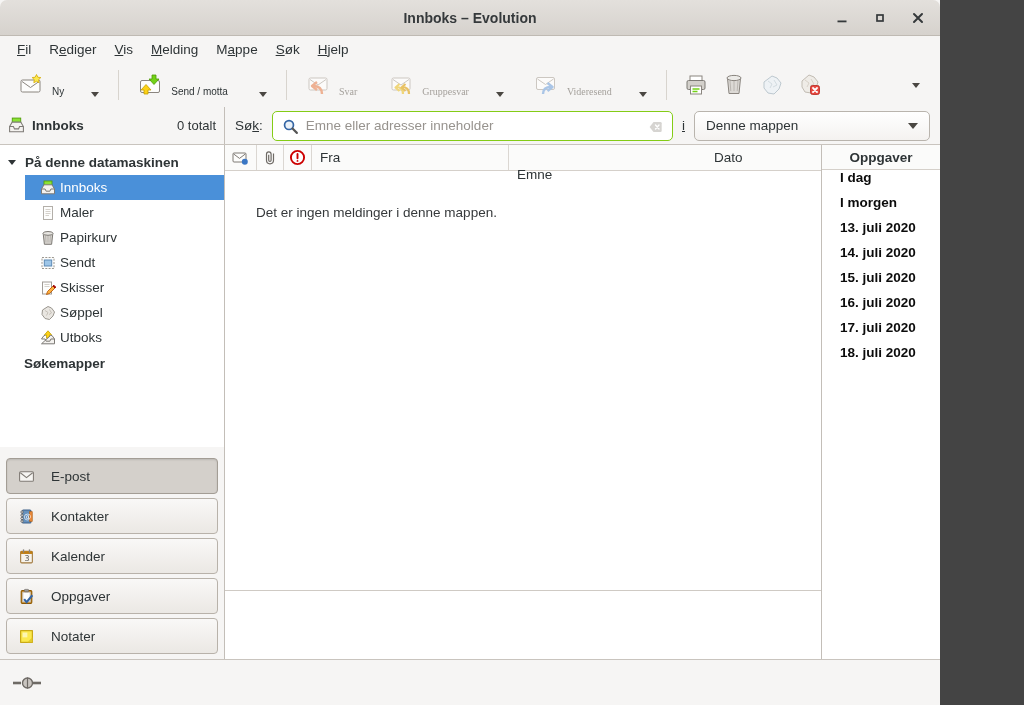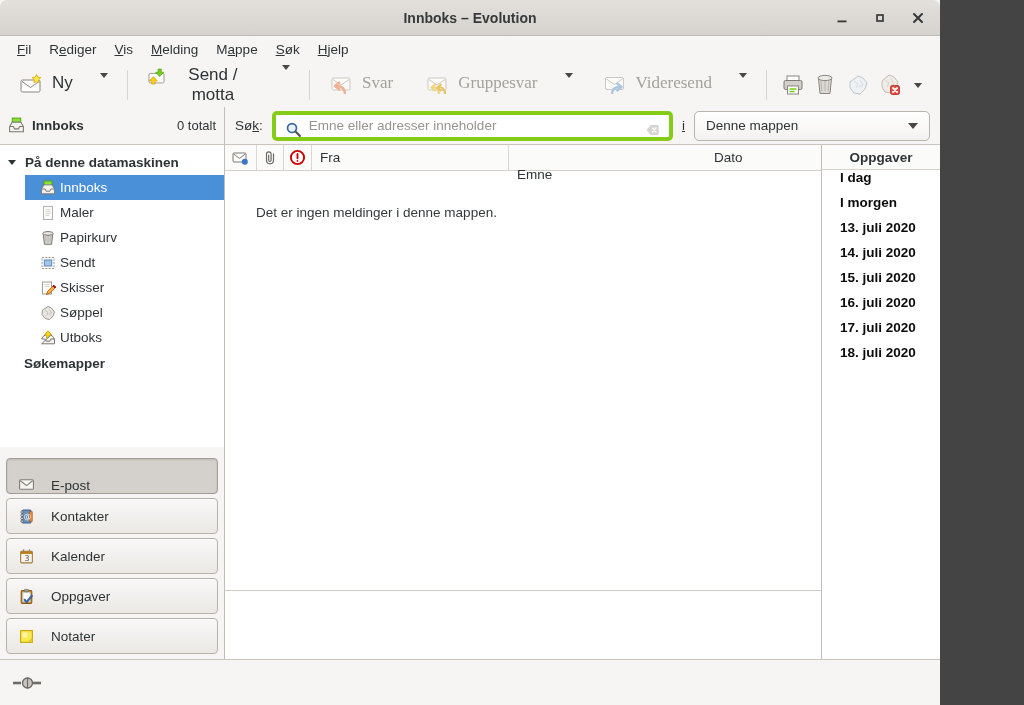--- a/index.html
+++ b/index.html
@@ -17,38 +17,38 @@
   .win-btn{ width:24px; height:24px; display:flex; align-items:center; justify-content:center;
     border:none; background:transparent; cursor:pointer; border-radius:50%; }
 
   
   .menubar{ height:27px; flex:0 0 27px; display:flex; align-items:center; padding-left:8px; background:#f6f5f4; }
   .menu-item{ padding:3px 9px; cursor:default; }
   .mn{ text-decoration:underline; }
 
   
   .toolbar{ height:44px; flex:0 0 44px; display:flex; align-items:center; padding:0 10px; background:#f6f5f4; }
-  .tb-btn{ display:flex; align-items:flex-start; gap:9px; padding:5px 8px; border:1px solid transparent;
-    border-radius:4px; background:transparent; font-size:17px; color:#2e3436; cursor:pointer; }
+  .tb-btn{ display:flex; align-items:flex-end; gap:9px; padding:5px 8px; border:1px solid transparent;
+    border-radius:4px; background:transparent; font-size:10px; color:#2e3436; cursor:pointer; }
   .tb-btn .arrow{ margin-left:4px; }
   .tb-btn.disabled{ color:#a5a19c; cursor:default;font-family:Liberation Serif, serif; }
   .tb-sep{ width:1px; height:30px; background:#d8d4ce; margin:0 10px; flex:0 0 1px; }
   .arrow{ width:0; height:0; border-left:4.5px solid transparent; border-right:4.5px solid transparent;
     border-top:5.5px solid #4a4742; display:inline-block; }
   .tb-iconbtn{ display:flex; align-items:center; justify-content:center; width:38px; height:34px;
     background:transparent; border:none; cursor:pointer; }
   .tb-spacer{ flex:1; }
 
   
   .searchrow{ height:38px; flex:0 0 38px; display:flex; border-bottom:1px solid #c9c4be; background:#f6f5f4; }
   .folderbar{ width:225px; flex:0 0 225px; border-right:1px solid #c3beb8; display:flex; align-items:center; padding:0 8px; }
   .folderbar .fname{ font-weight:bold; margin-left:7px; }
   .folderbar .fcount{ margin-left:auto; font-size:13px; }
   .searchbar{ flex:1; display:flex; align-items:center; padding:0 10px; gap:9px; }
-  .search-entry{ flex:1; height:30px; position:relative; background:#fff; border:4px solid #84cc16;
+  .search-entry{ flex:1; height:30px; position:relative; background:#fff; border:1px solid #84cc16;
     border-radius:5px; display:flex; align-items:center; }
   .search-entry input{ flex:1; border:none; outline:none; background:transparent; font-size:13.5px;
     padding:0 30px 0 33px; color:#2e3436; font-family:inherit; }
   .search-entry input::placeholder{ color:#97938e; }
   .se-icon{ position:absolute; left:9px; top:6px; }
   .se-clear{ position:absolute; right:8px; top:7px; opacity:.55; }
   .combo{ width:236px; height:30px; background:linear-gradient(#ffffff,#f4f2f0); border:1px solid #b9b4ad;
     border-radius:5px; display:flex; align-items:center; padding:0 11px; cursor:pointer; }
   .combo .cval{ flex:1; }
 
@@ -62,21 +62,21 @@
   .expander i{ width:0; height:0; border-left:4.5px solid transparent; border-right:4.5px solid transparent; border-top:5.5px solid #2e3436; }
   .tree-row.folder{ margin-left:25px; padding-left:15px; }
   .tree-row.folder .flabel{ margin-left:4px; }
   .tree-row.folder.selected{ background:#4a90d9; color:#fff; }
   .tree-row.footer{ padding-left:24px; font-weight:bold; margin-top:1px; }
 
   .switcher{ flex:0 0 212px; background:#f6f5f4; padding:11px 6px 5px 6px; display:flex; flex-direction:column; gap:4px; }
   .sw-btn{ height:36px; display:flex; align-items:center; gap:16px; padding:0 11px;
     border:1px solid #b8b2aa; border-radius:4px; background:linear-gradient(#f9f8f7,#ebe8e4);
     font-size:13.5px; color:#2e3436; cursor:pointer; text-align:left; }
-  .sw-btn.active{ background:#d4d0cb; border-color:#a39d95; box-shadow:inset 0 1px 2px rgba(0,0,0,.12);align-items:flex-end; }
+  .sw-btn.active{ background:#d4d0cb; border-color:#a39d95; box-shadow:inset 0 1px 2px rgba(0,0,0,.12); }
 
   .msgcol{ flex:1; display:flex; flex-direction:column; background:#fff; min-width:0; }
   .msg-header{ height:26px; flex:0 0 26px; display:flex; border-bottom:1px solid #d5d0ca; background:#fbfbfa; }
   .mh-cell{ display:flex; align-items:center; padding:0 8px; border-right:1px solid #dbd7d2; cursor:pointer; }
   .mh-icon{ justify-content:center; padding:0; }
   .mh-c0{ width:32px; flex:0 0 32px; } .mh-c1{ width:27px; flex:0 0 27px; } .mh-c2{ width:28px; flex:0 0 28px; }
   .mh-fra{ width:197px; flex:0 0 197px; } .mh-emne{ width:197px; flex:0 0 197px;margin-top:29px; } .mh-dato{ flex:1; border-right:none; }
   .msg-body{ flex:1; position:relative; }
   .empty-text{ position:absolute; left:31px; top:34px; color:#36393b; }
   .msg-divider{ height:1px; background:#cfcac4; flex:0 0 1px; }

